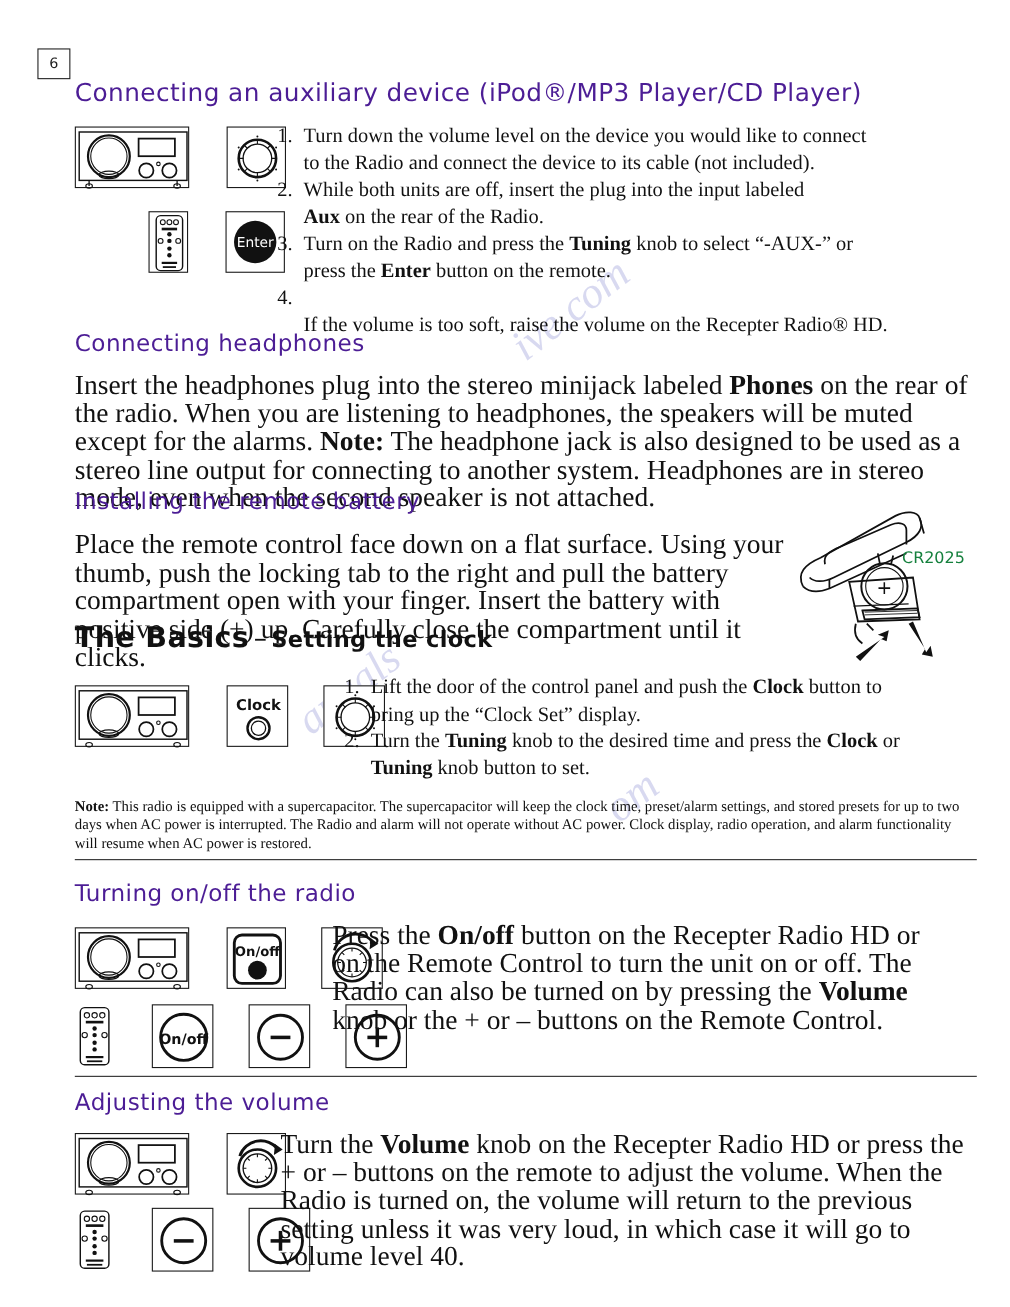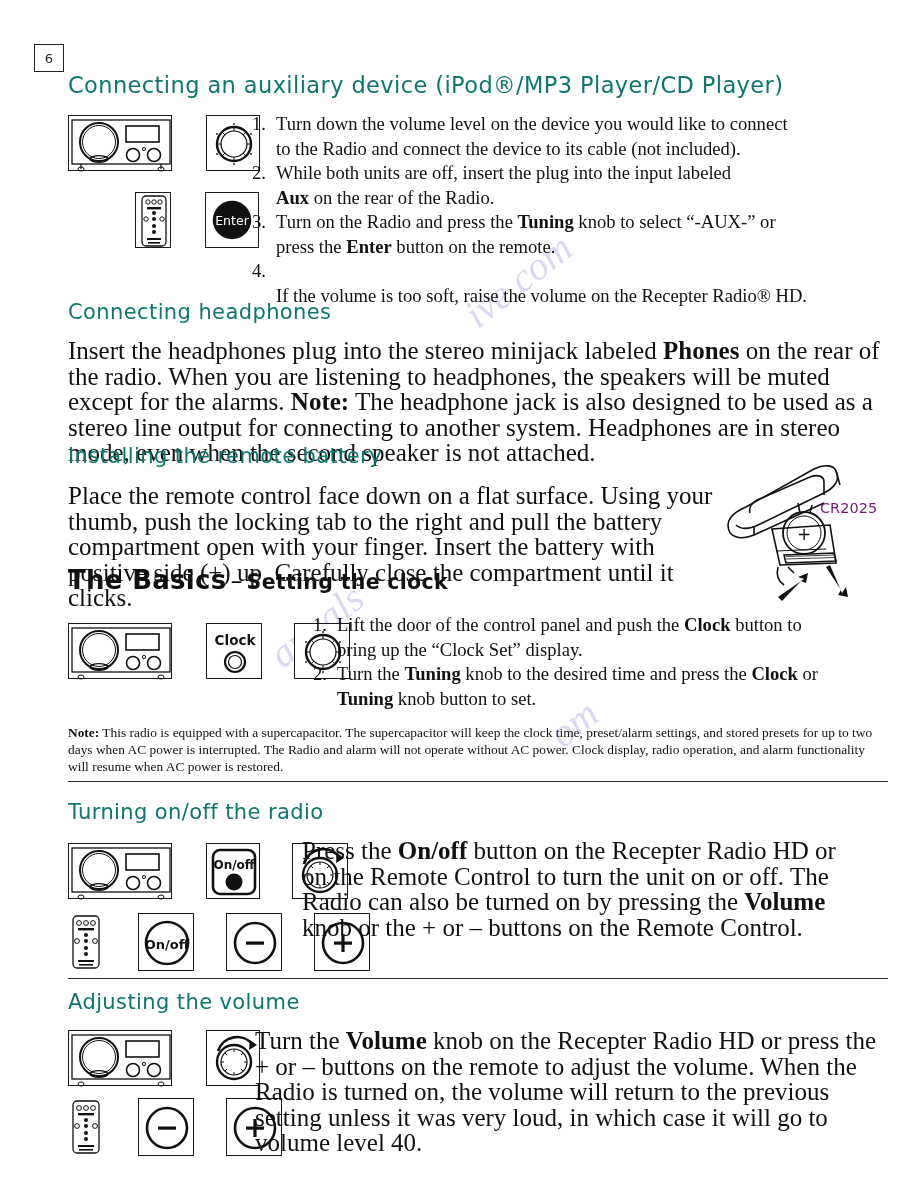--- a/index.html
+++ b/index.html
@@ -20,21 +20,21 @@
     border:1px solid #222;
     display:flex;align-items:center;justify-content:center;
     font-family:"DejaVu Sans", sans-serif;
     font-size:13px;color:#222;
   }
 
   h2.sect{
     font-family:"DejaVu Sans", sans-serif;
     font-weight:400;
     letter-spacing:.4px;
-    color:#0f766e;
+    color:#4c1d95;
     margin:0;
   }
   h2.h-aux{font-size:22.5px;line-height:30px;}
   h2.h-gen{font-size:21px;line-height:28px;}
 
   .basics-head{
     font-family:"DejaVu Sans", sans-serif;
     margin:0;white-space:nowrap;
   }
   .basics-head .big{font-size:26px;font-weight:700;letter-spacing:.3px;}
@@ -90,21 +90,21 @@
   }
 
   .rule{
     position:absolute;background:#2a2a2a;height:1.3px;
   }
 
   
   .cr-label{
     position:absolute;
     font-family:"DejaVu Sans", sans-serif;
-    font-size:14.5px;color:#701a75;
+    font-size:14.5px;color:#15803d;
   }
 
   
   .wm{
     position:absolute;pointer-events:none;
     color:#b9bbe4;opacity:.55;
     font-family:"Liberation Serif", serif;
     font-size:40px;font-style:italic;
     white-space:nowrap;
     transform-origin:left top;

